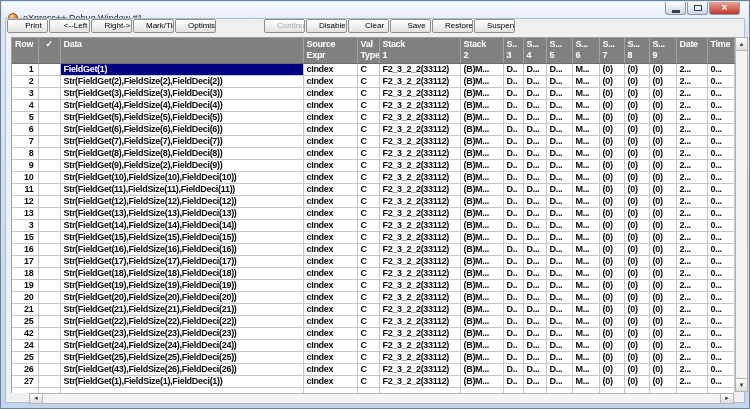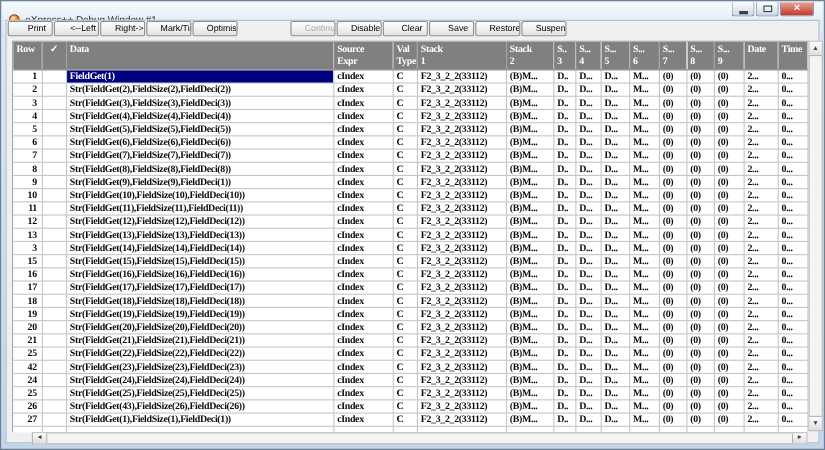--- a/index.html
+++ b/index.html
@@ -57,21 +57,21 @@
     --header-bg:#808080;--header-text:#ffffff;
     --sel-bg:#000080;--sel-text:#ffffff;--grid-line:#c6c6c6;
   }
   .grid{
     position:absolute;left:10px;top:36px;width:723px;height:355px;
     overflow:hidden;background:#ffffff;
     border-left:1px solid #96a0aa;border-top:1px solid #96a0aa;
   }
   table{
     border-collapse:collapse;table-layout:fixed;width:722px;
-    font-family:Liberation Serif, serif;font-weight:bold;
+    font-family:Liberation Sans, sans-serif;font-weight:bold;
     font-size:9px;letter-spacing:-0.3px;
   }
   th{
     background:var(--header-bg);color:var(--header-text);
     height:24px;vertical-align:top;text-align:left;
     padding:1px 0 0 3px;line-height:11px;white-space:pre-line;overflow:hidden;
     border-right:1px solid #a2a2a2;border-bottom:1px solid #6e6e6e;
     font-weight:bold;font-size:9px;
   }
   th.col-mark{text-align:center;padding-left:0;}
@@ -333,21 +333,21 @@
             <td class="col-stack_6">M...</td>
             <td class="col-stack_7">(0)</td>
             <td class="col-stack_8">(0)</td>
             <td class="col-stack_9">(0)</td>
             <td class="col-date">2...</td>
             <td class="col-time">0...</td>
           </tr>
           <tr>
             <td class="col-row row-num">9</td>
             <td class="col-mark"></td>
-            <td class="col-data">Str(FieldGet(9),FieldSize(9),FieldDeci(1))</td>
+            <td class="col-data">Str(FieldGet(9),FieldSize(2),FieldDeci(9))</td>
             <td class="col-source_expr">cIndex</td>
             <td class="col-val_type">C</td>
             <td class="col-stack_1">F2_3_2_2(33112)</td>
             <td class="col-stack_2">(B)M...</td>
             <td class="col-stack_3">D..</td>
             <td class="col-stack_4">D...</td>
             <td class="col-stack_5">D...</td>
             <td class="col-stack_6">M...</td>
             <td class="col-stack_7">(0)</td>
             <td class="col-stack_8">(0)</td>

